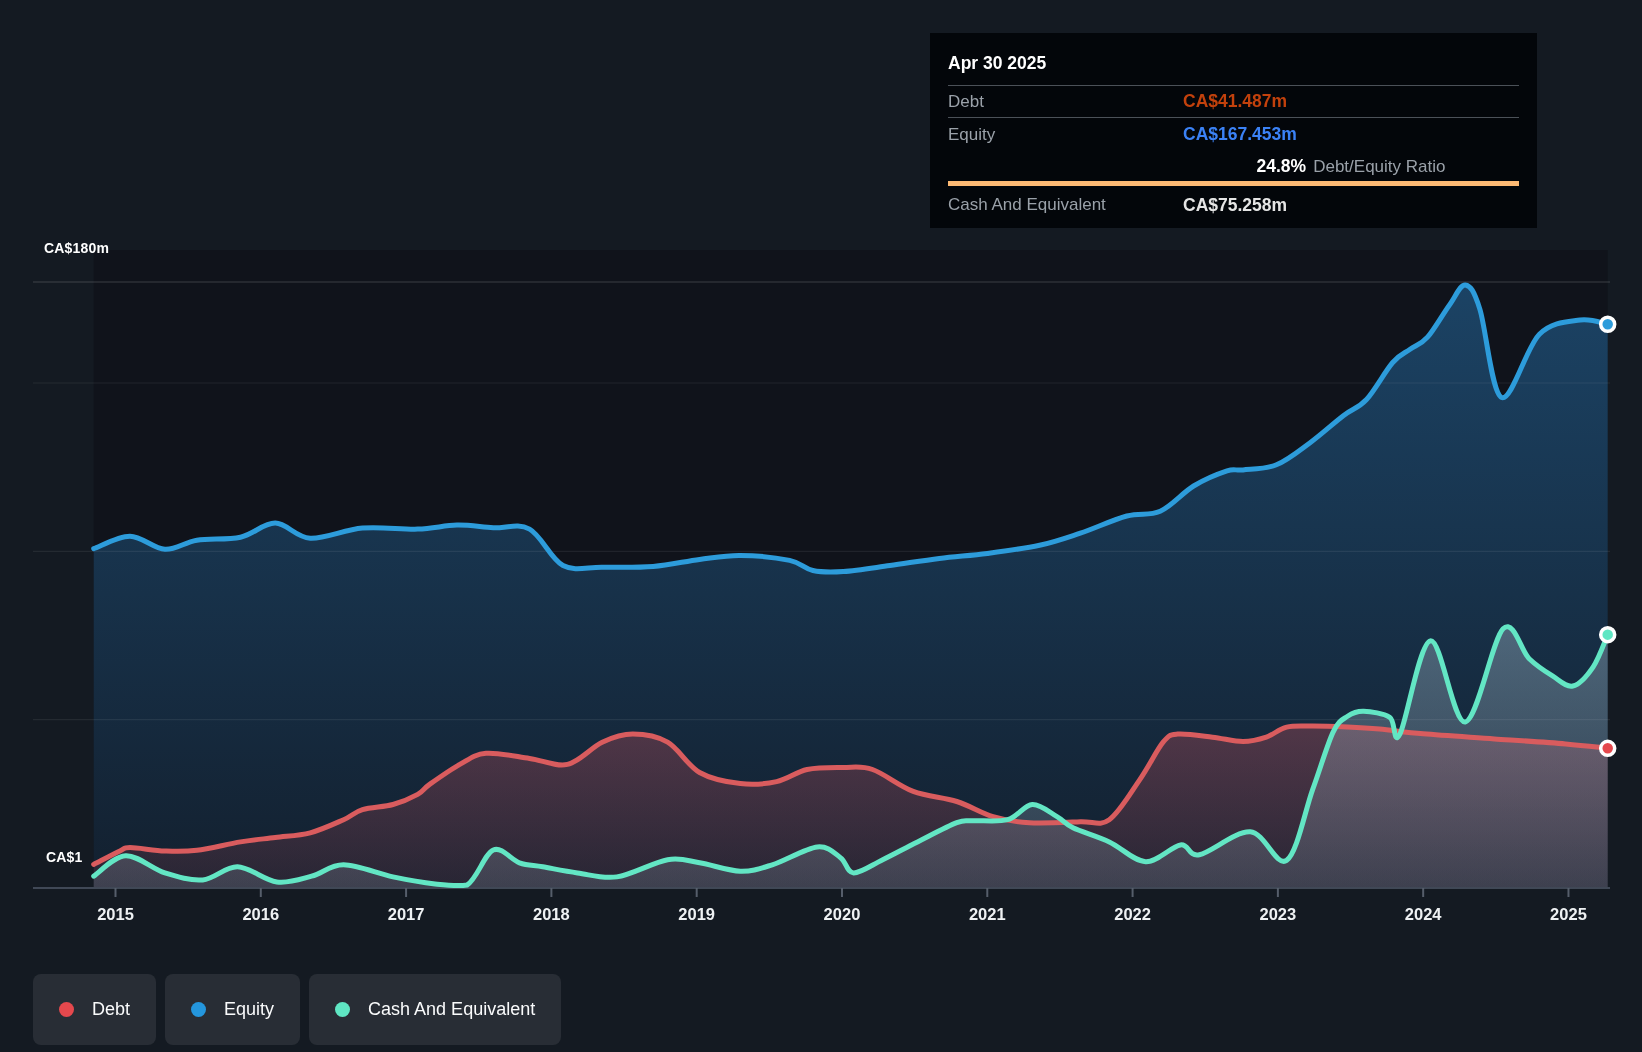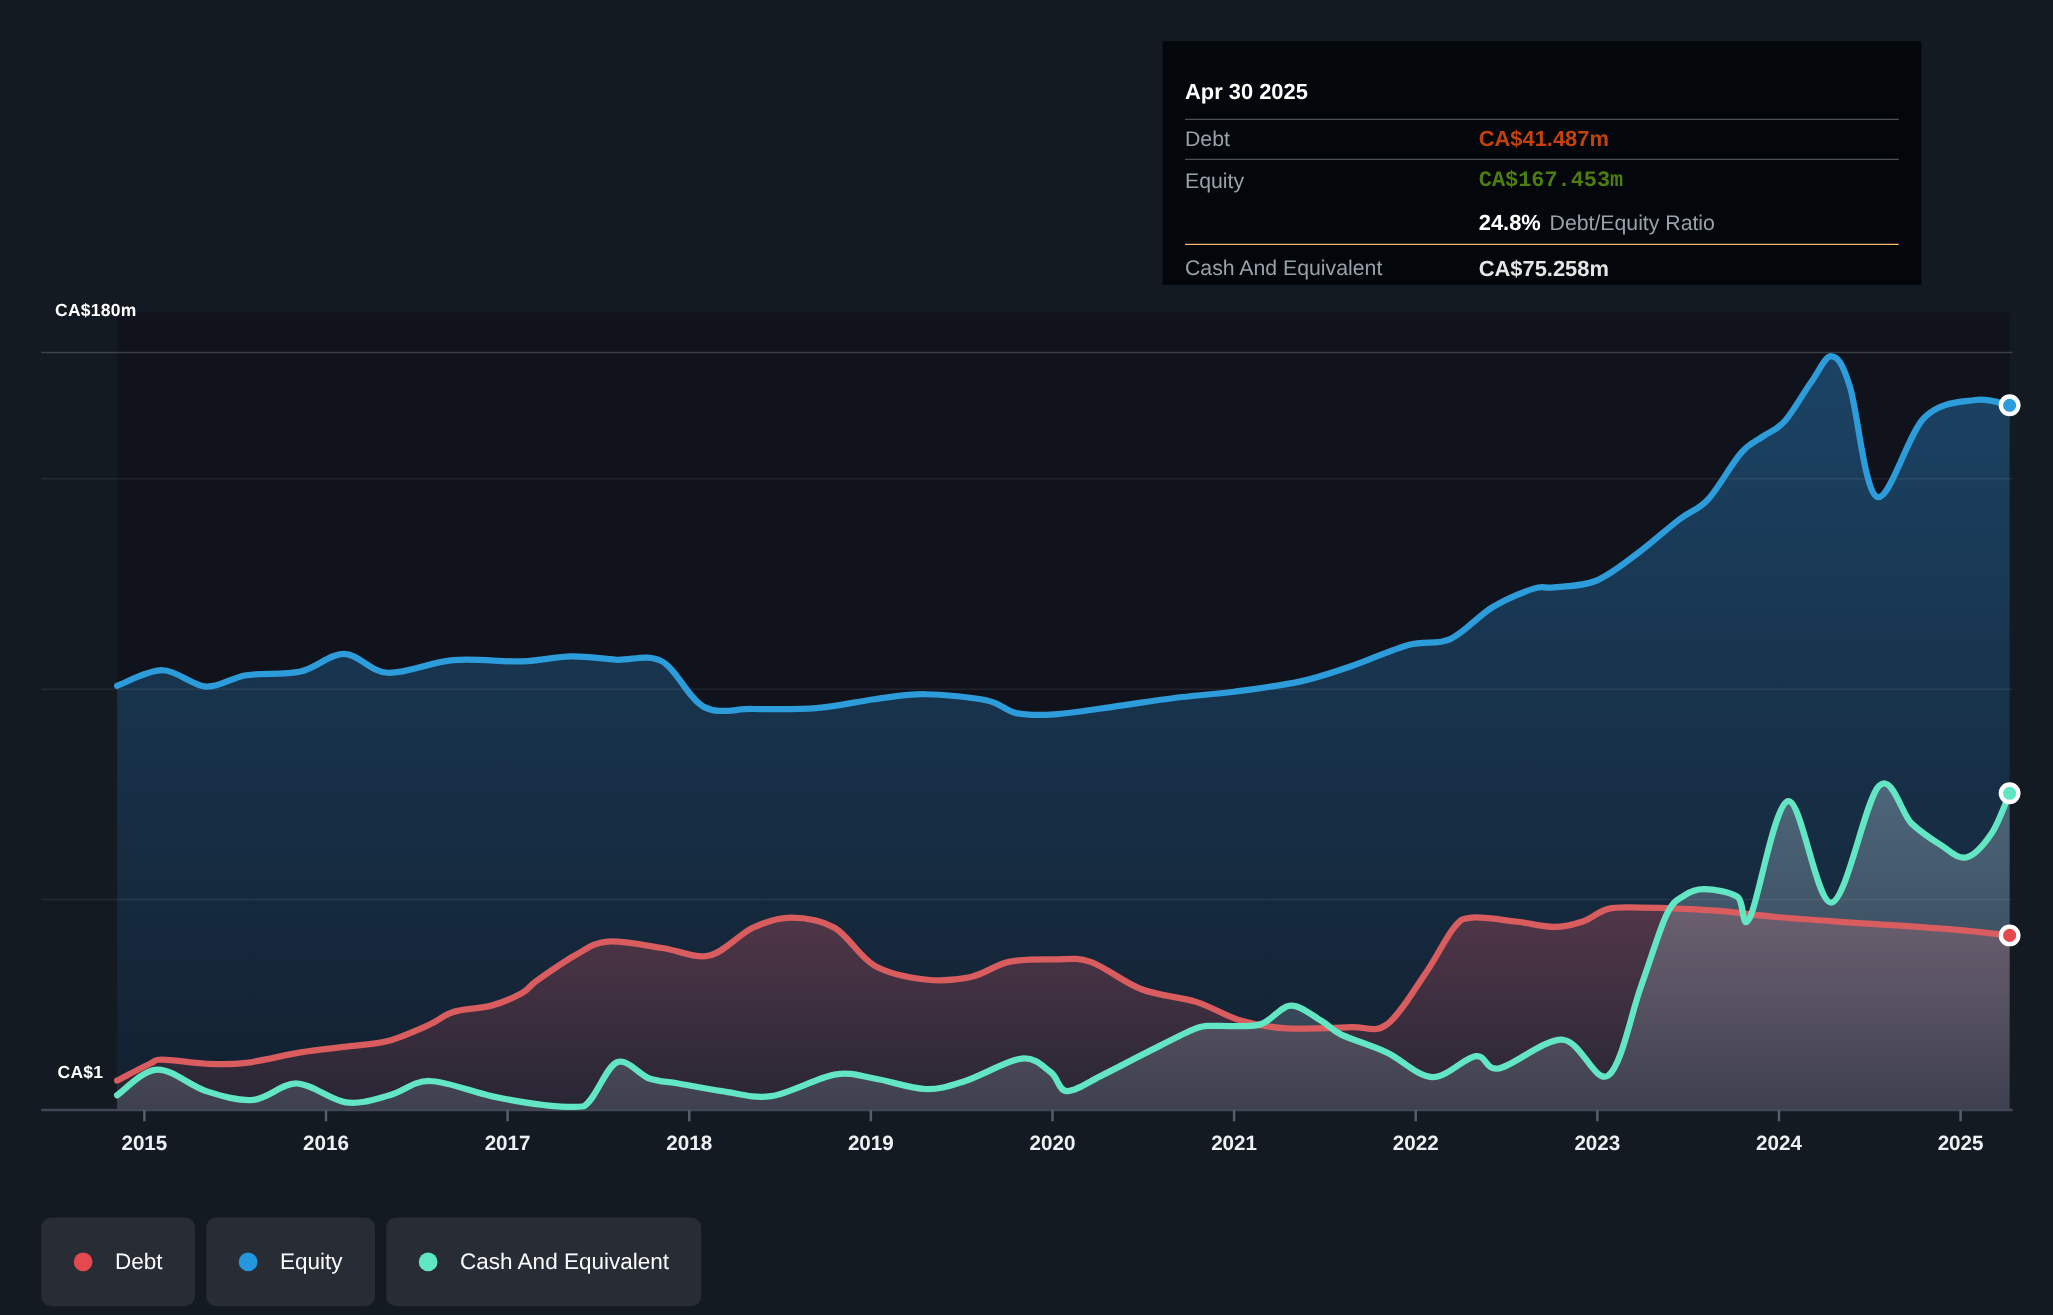--- a/index.html
+++ b/index.html
@@ -5,28 +5,28 @@
   html,body{margin:0;padding:0;background:#141a22;}
   body{width:1642px;height:1052px;overflow:hidden;font-family:"Liberation Sans",sans-serif;}
   #stage{position:relative;width:1642px;height:1052px;background:#141a22;}
   #chart-svg{position:absolute;left:0;top:0;z-index:1;}
 
   .y-label{position:absolute;color:#ffffff;font-weight:700;font-size:14px;z-index:2;letter-spacing:.2px;}
   #y-top{left:44px;top:240px;}
   #y-zero{left:46px;top:849px;}
 
   .tooltip{position:absolute;left:930px;top:33px;width:607px;height:195px;box-sizing:border-box;
-           background:#03060a;padding:16px 18px;z-index:6;}
+           background:#03060a;padding:6px 18px;z-index:6;}
   .tt-title{font-size:17.5px;font-weight:700;color:#ffffff;padding:14px 0 11px;border-bottom:1px solid #4b5158;}
   .tt-row{display:flex;align-items:center;box-sizing:border-box;}
   .tt-label{width:235px;color:#9aa1a9;font-size:17px;flex:none;}
   .tt-value{font-size:17.5px;font-weight:700;}
   .row-debt{height:32px;border-bottom:1px solid #4b5158;}
   .row-equity{height:33px;}
-  .row-ratio{height:35px;border-bottom:1px solid #fdba74;}
+  .row-ratio{height:35px;border-bottom:5px solid #fdba74;justify-content:center;}
   .row-cash{height:38px;}
   .tt-ratio-strong{color:#ffffff;font-weight:700;font-size:17.5px;}
   .tt-ratio-label{color:#9aa1a9;font-weight:400;font-size:17px;margin-left:7px;}
 
   .legend{position:absolute;left:33px;top:974px;display:flex;gap:9px;z-index:4;}
   .legend-pill{display:flex;align-items:center;background:#282d35;border-radius:8px;height:71px;
                padding:0 26px;gap:18px;cursor:pointer;}
   .legend-dot{width:15px;height:15px;border-radius:50%;flex:none;}
   .legend-label{color:#fafbfc;font-size:18px;white-space:nowrap;}
 </style>
@@ -93,21 +93,21 @@
   <div class="y-label" id="y-zero">CA$1</div>
 
   <div class="tooltip">
     <div class="tt-title">Apr 30 2025</div>
     <div class="tt-row row-debt">
       <span class="tt-label">Debt</span>
       <span class="tt-value" style="color: #c2410c;">CA$41.487m</span>
     </div>
     <div class="tt-row row-equity">
       <span class="tt-label">Equity</span>
-      <span class="tt-value" style="color: #4d7c0f; font-family: Liberation Mono, monospace;">CA$167.453m</span>
+      <span class="tt-value" style="color: #3b82f6;">CA$167.453m</span>
     </div>
     <div class="tt-row row-ratio">
       <span class="tt-label"></span>
       <span><span class="tt-ratio-strong">24.8%</span><span class="tt-ratio-label">Debt/Equity Ratio</span></span>
     </div>
     <div class="tt-row row-cash">
       <span class="tt-label">Cash And Equivalent</span>
       <span class="tt-value" style="color: #e5e5e5;">CA$75.258m</span>
     </div>
   </div>

